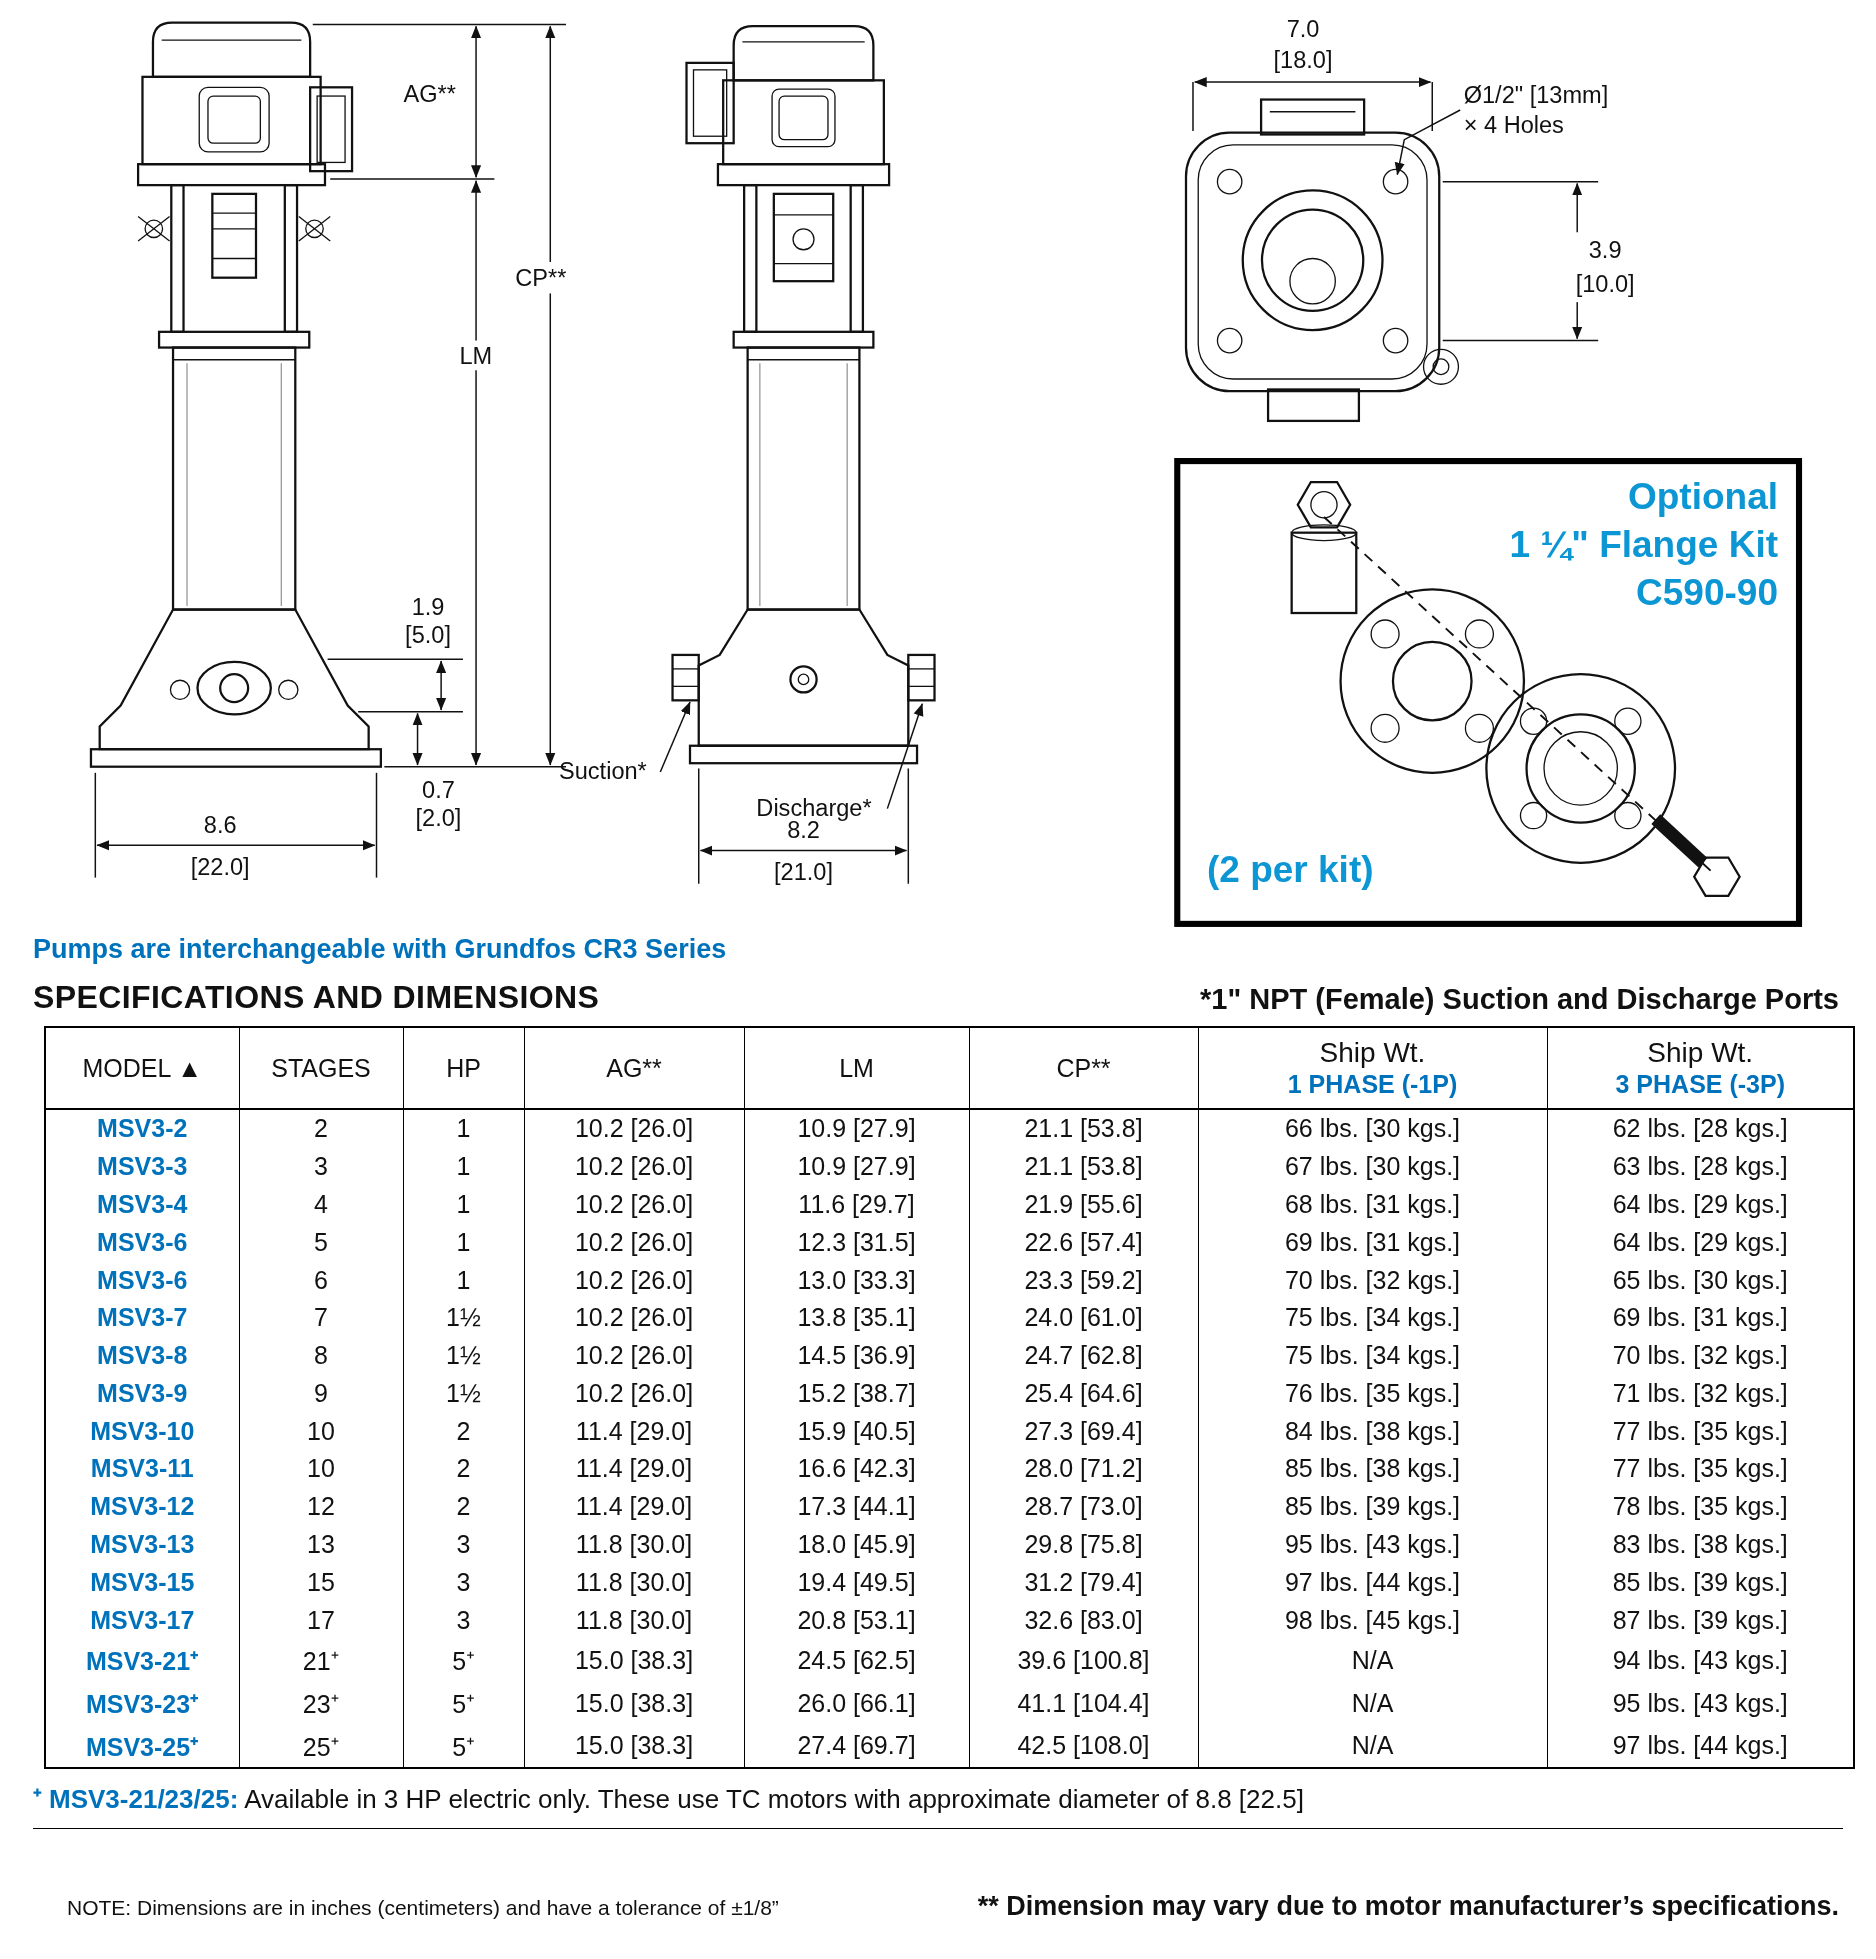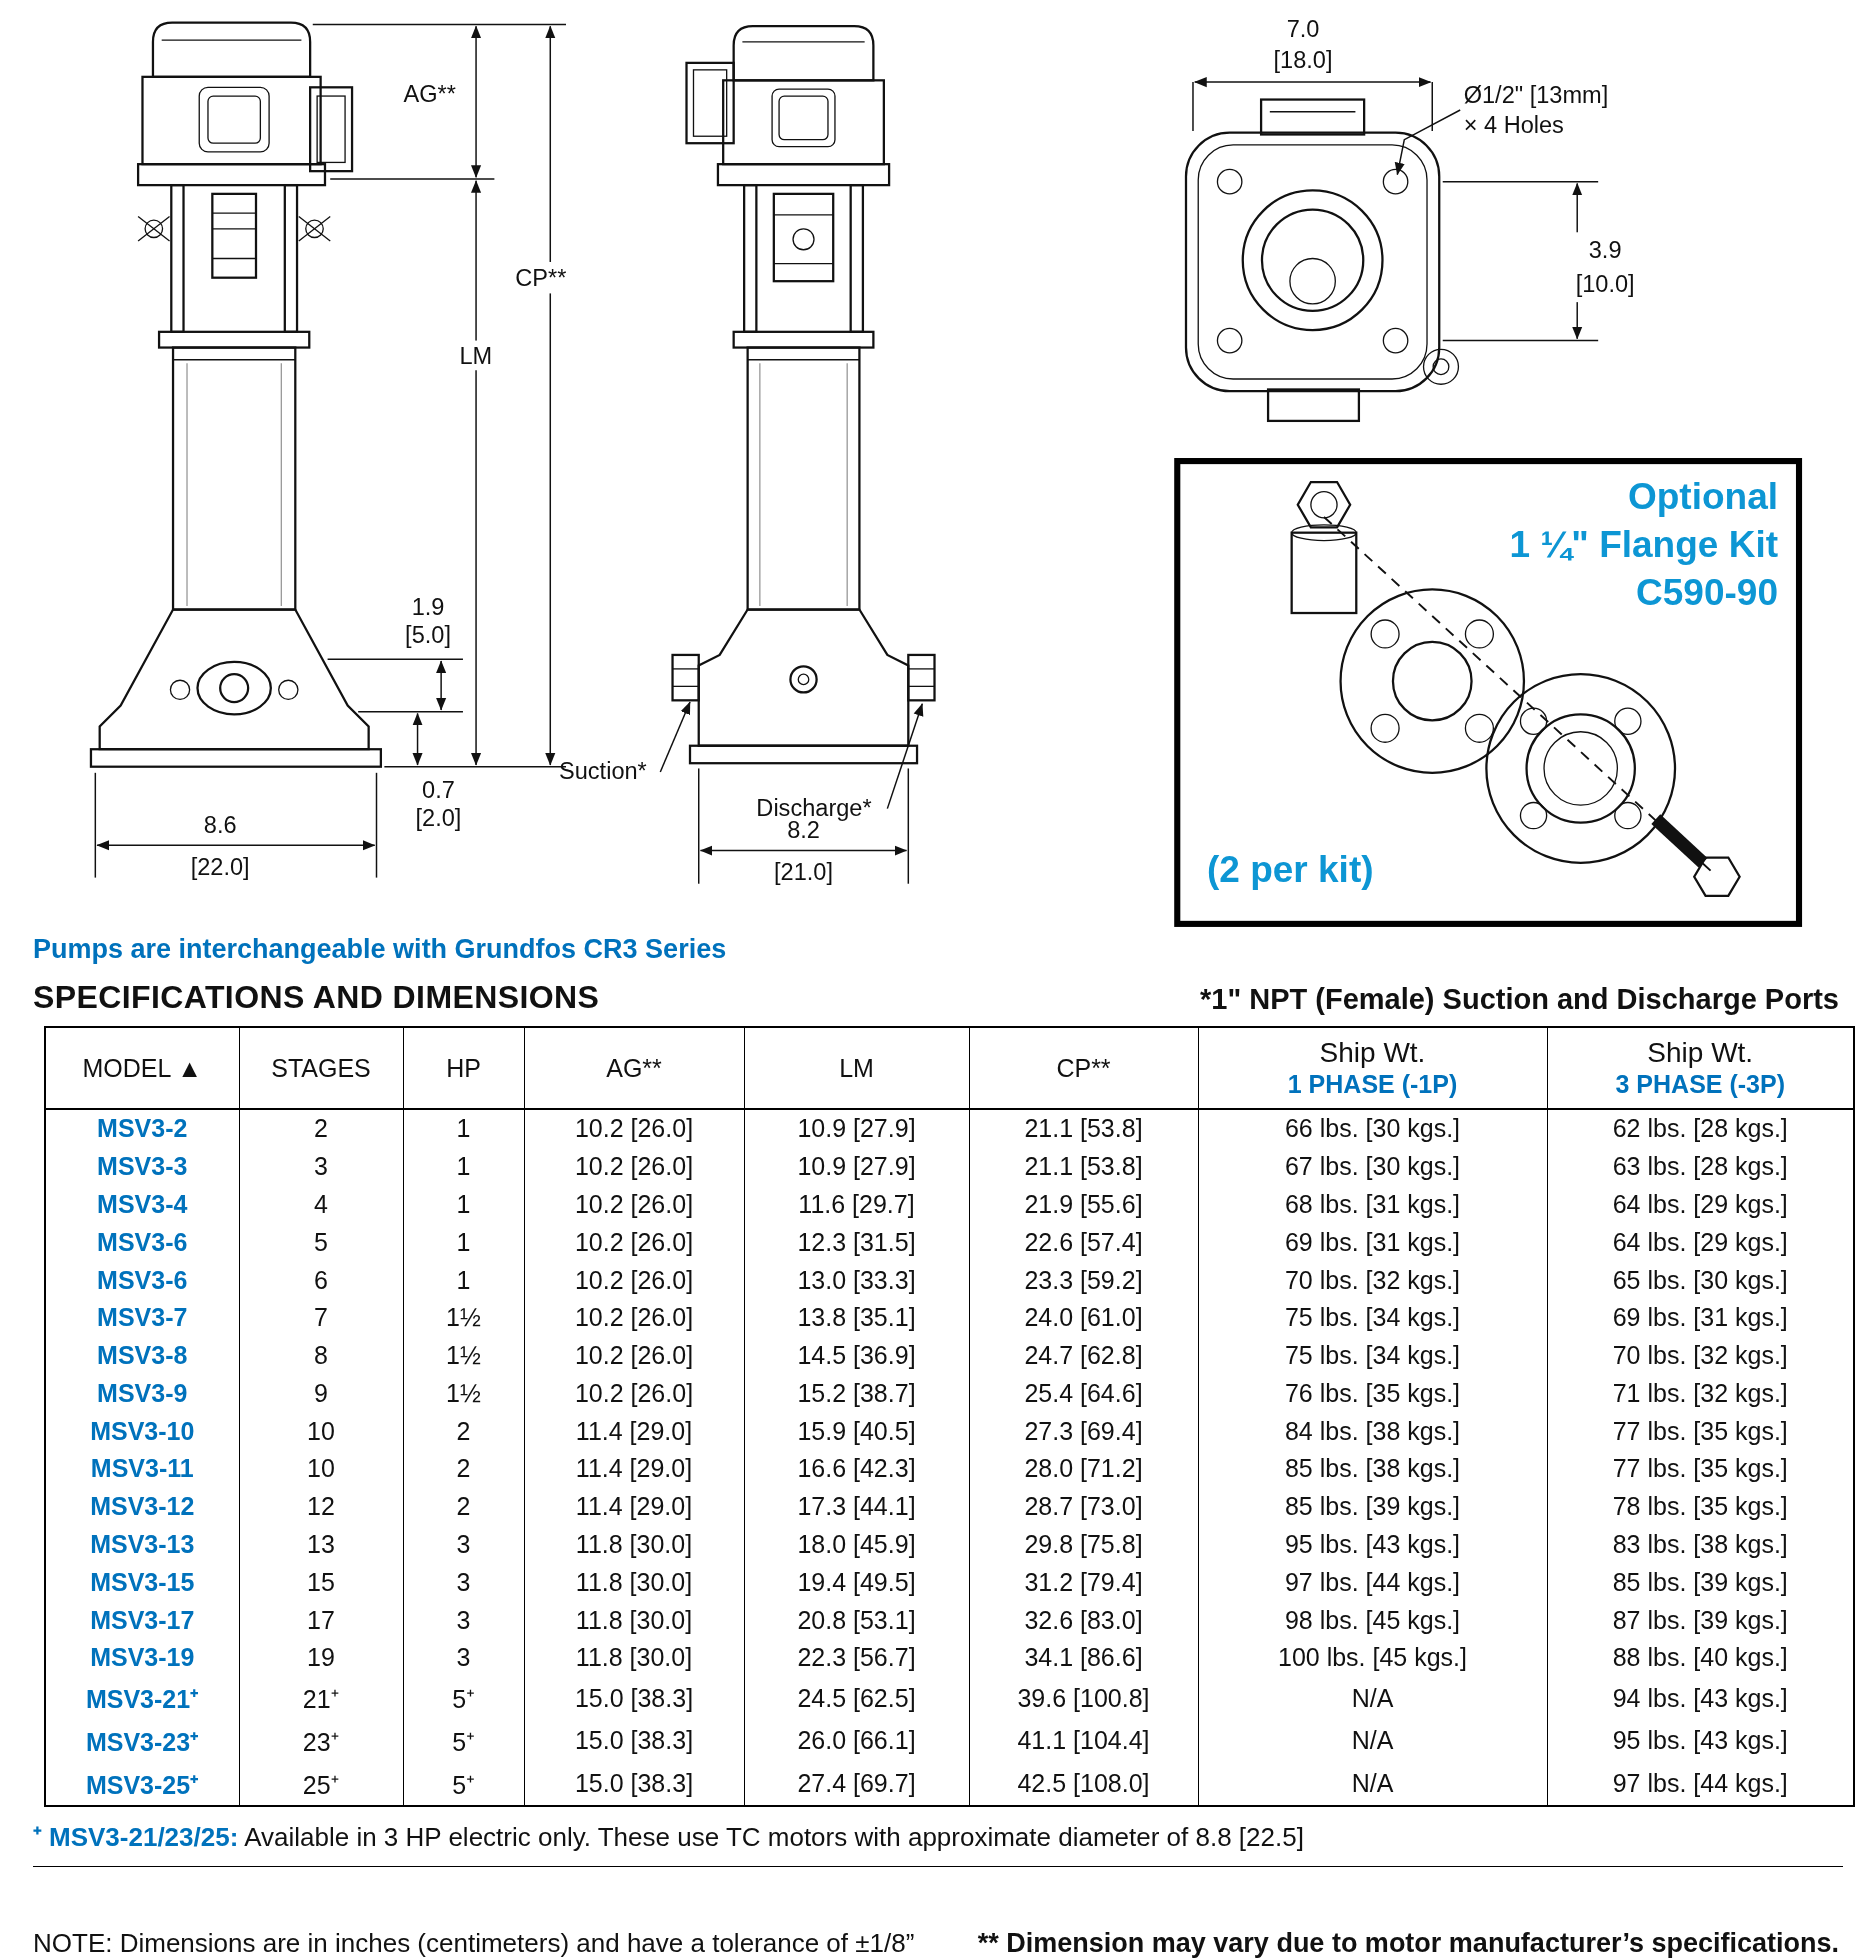--- a/index.html
+++ b/index.html
@@ -36,21 +36,21 @@
   .spec thead th{border-bottom:2.2px solid #000;padding:8.7px 3.5px;vertical-align:middle;font-weight:normal;}
   .spec tbody td{padding:4.4px 3.5px;}
   .th-top{font-size:28px;margin-bottom:1.7px;min-height:0;}
   .th-main{font-size:25px;}
   .spec th:nth-child(7) .th-main,.spec th:nth-child(8) .th-main{color:#0072bc;font-weight:bold;}
   .spec td.model{color:#0072bc;font-weight:bold;}
   
   .footnote{margin:10.5px 33px 0;font-size:26px;padding-bottom:12.2px;border-bottom:1.7px solid #000;}
   .footnote .lbl{color:#0072bc;font-weight:bold;}
   .bottom-row{display:flex;justify-content:space-between;align-items:baseline;margin:17.5px 37px 0 33px;}
-  .note-left{font-size:26px;}
+  .note-left{font-size:21px;margin-left:34px;}
   .note-right{font-size:27px;font-weight:bold;margin-top:44px;}
 </style>
 </head>
 <body>
 
 <div class="drawing-area">
 <svg class="draw-svg" width="1876" height="930" viewBox="0 0 2148 1065">
   <defs>
     <marker id="arrow" viewBox="0 0 10 10" refX="9.5" refY="5" markerWidth="8.5" markerHeight="8.5" orient="auto-start-reverse">
       <path d="M0,1 L10,5 L0,9 Z" fill="#111"></path>
@@ -428,30 +428,20 @@
         <td class="model">MSV3-17</td>
         <td>17</td>
         <td>3</td>
         <td>11.8 [30.0]</td>
         <td>20.8 [53.1]</td>
         <td>32.6 [83.0]</td>
         <td>98 lbs. [45 kgs.]</td>
         <td>87 lbs. [39 kgs.]</td>
       </tr>
       <tr>
-        <td class="model">MSV3-19</td>
-        <td>19</td>
-        <td>3</td>
-        <td>11.8 [30.0]</td>
-        <td>22.3 [56.7]</td>
-        <td>34.1 [86.6]</td>
-        <td>100 lbs. [45 kgs.]</td>
-        <td>88 lbs. [40 kgs.]</td>
-      </tr>
-      <tr>
         <td class="model">MSV3-21⁺</td>
         <td>21⁺</td>
         <td>5⁺</td>
         <td>15.0 [38.3]</td>
         <td>24.5 [62.5]</td>
         <td>39.6 [100.8]</td>
         <td>N/A</td>
         <td>94 lbs. [43 kgs.]</td>
       </tr>
       <tr>

